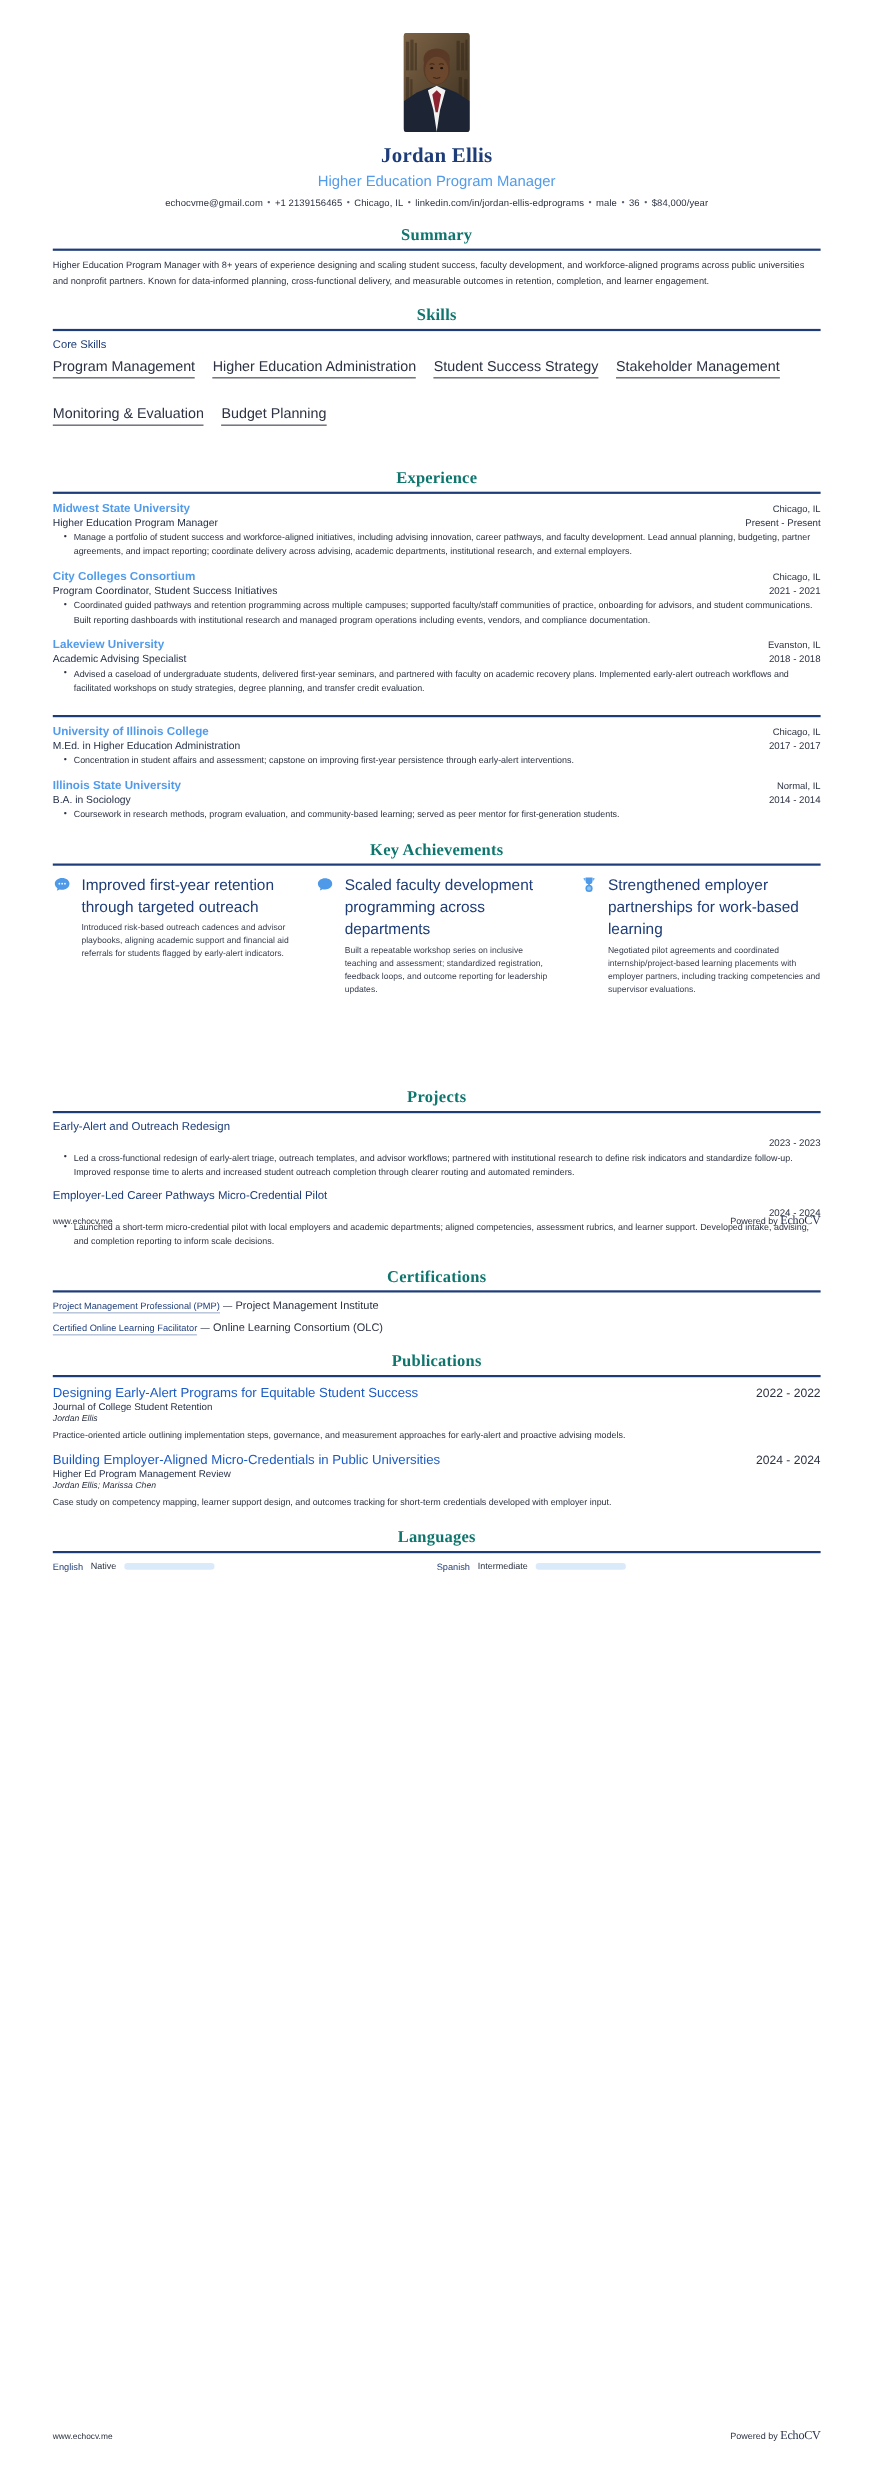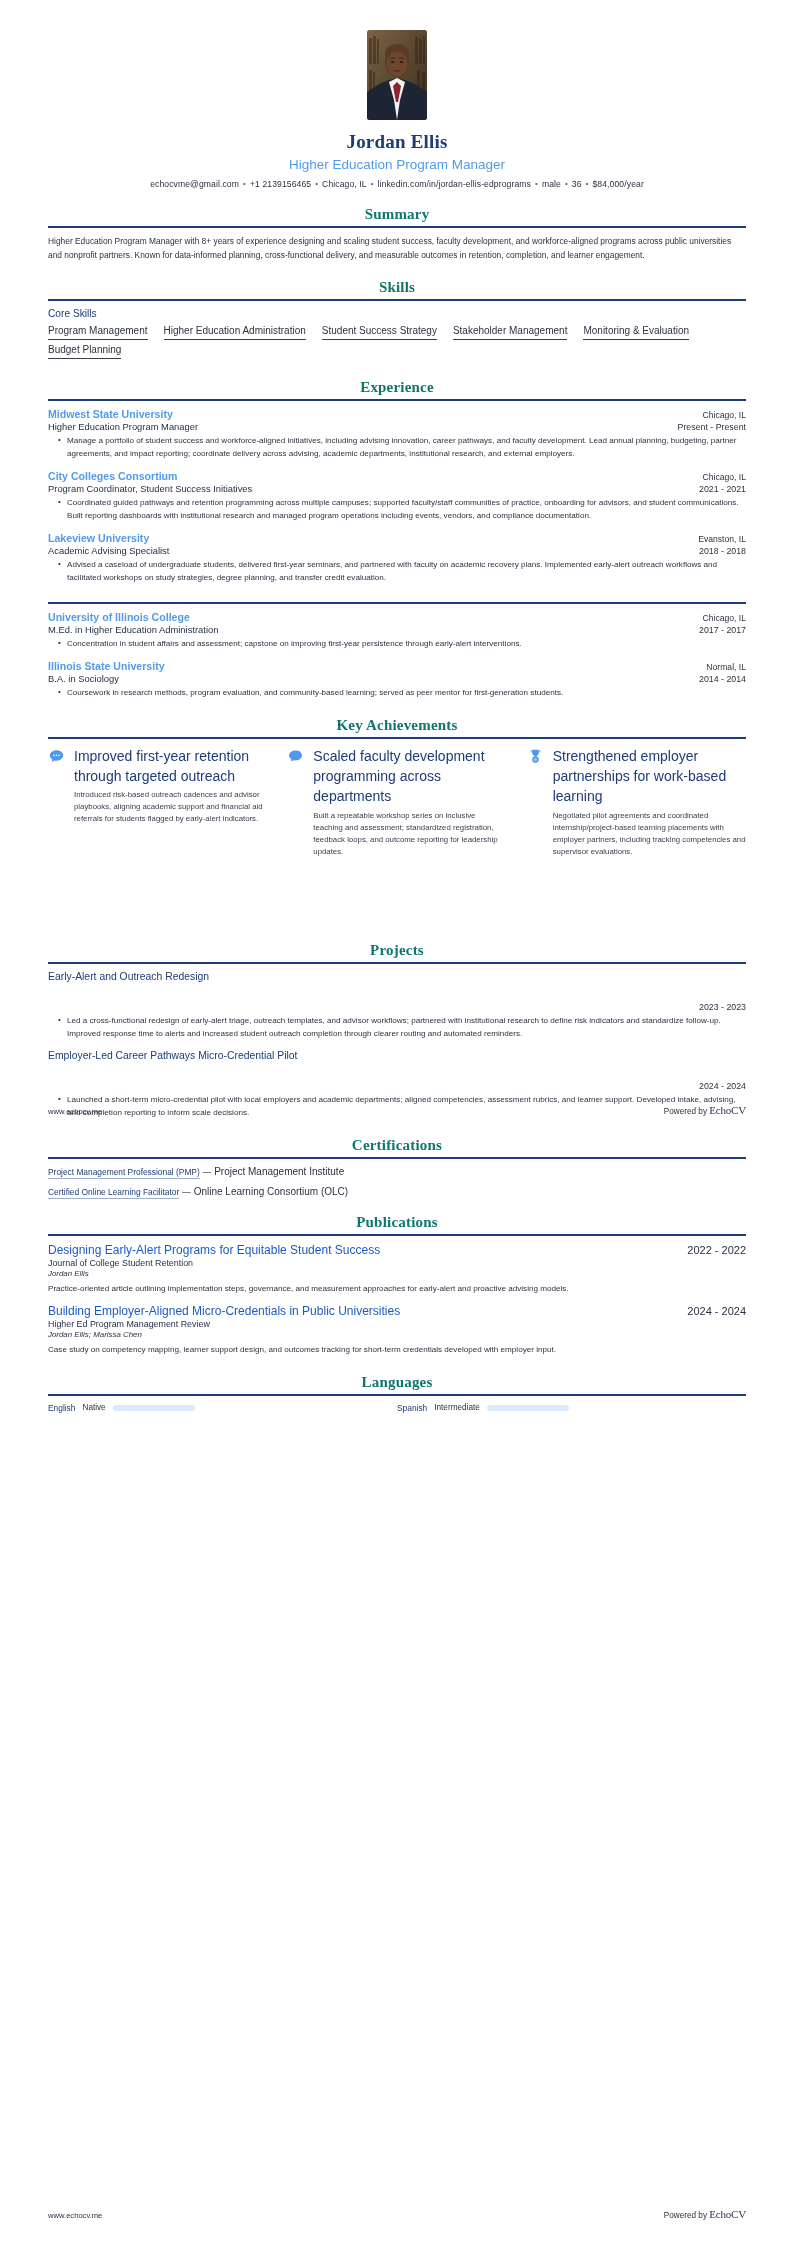--- a/index.html
+++ b/index.html
@@ -92,25 +92,25 @@
     color: #1d3c78;
     margin-bottom: 5px;
     font-weight: 400;
   }
   .skill-row {
     display: flex;
     flex-wrap: wrap;
     gap: 0 16px;
   }
   .skill-chip {
-    font-size: 10px;
+    font-size: 13px;
     color: #2c3242;
     padding: 1px 0 3px 0;
     border-bottom: 1px solid #3c3f46;
-    margin-bottom: 3px;
+    margin-bottom: 23px;
     white-space: nowrap;
   }
 
   
   .entry { margin-bottom: 9px; }
   .entry:last-child { margin-bottom: 2px; }
   .entry-head {
     display: flex;
     justify-content: space-between;
     align-items: baseline;
@@ -198,21 +198,21 @@
 
   
   .proj-title {
     font-size: 10.4px;
     color: #1d3c78;
   }
   .proj-dates {
     font-size: 8.8px;
     color: #2c3242;
     text-align: right;
-    margin-top: 20px;
+    margin-top: 4px;
   }
 
   
   .cert-row {
     margin-bottom: 9px;
     font-size: 8.4px;
   }
   .cert-name {
     color: #1d3c78;
     border-bottom: 1px solid #9fb0cc;

